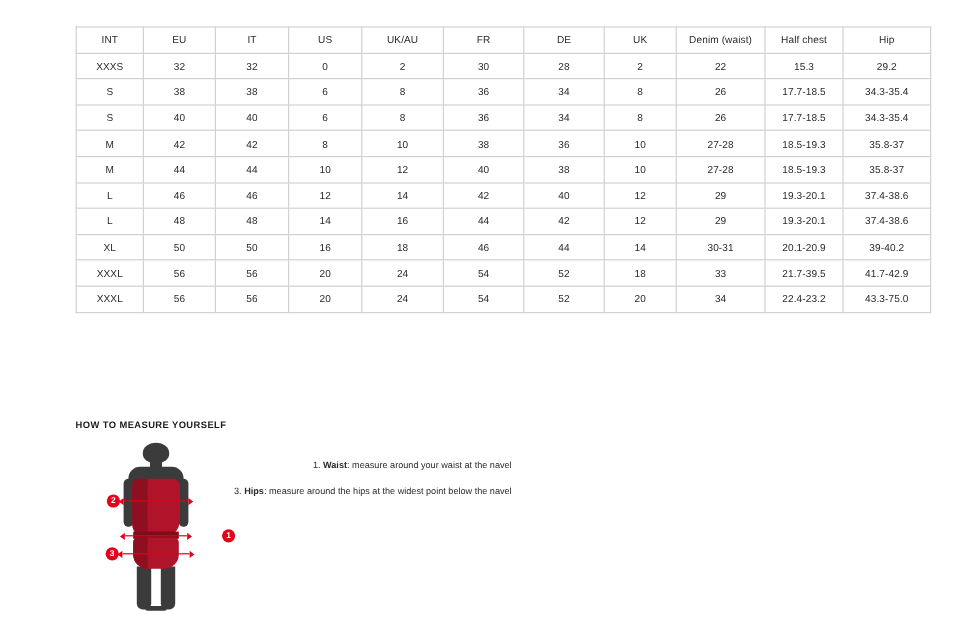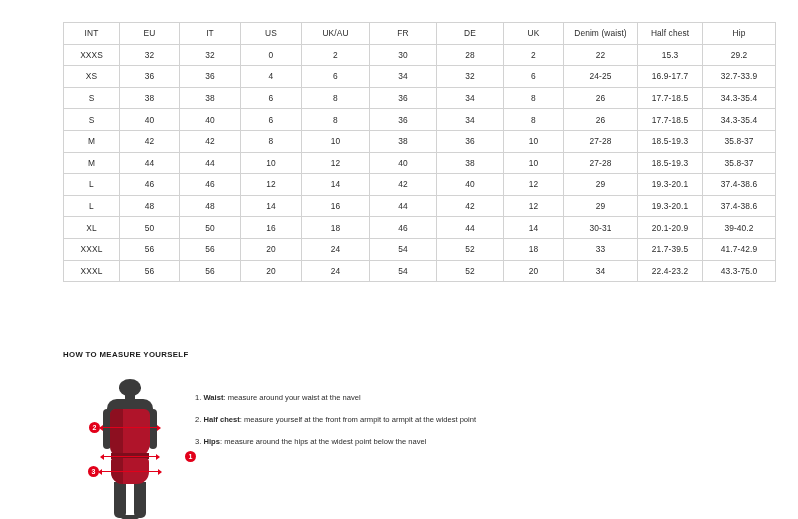--- a/index.html
+++ b/index.html
@@ -65,41 +65,42 @@
     position: absolute;
     left: 63px;
     top: 350px;
     width: 672px;
   }
   .measure-title {
     font-size: 7.8px;
     font-weight: bold;
     letter-spacing: 0.35px;
     color: #1a1a1a;
-    margin-bottom: 20px;
+    margin-bottom: 10px;
   }
   .measure-body {
     position: relative;
     display: flex;
     align-items: flex-start;
   }
   .figure-col {
     width: 130px;
     position: relative;
     height: 140px;
   }
   .steps-col {
     padding-top: 14px;
     margin-left: 2px;
   }
   .step {
     font-size: 7.6px;
     color: #2b2b2b;
     margin-bottom: 13px;
     line-height: 1.2;
+    text-align: right;
   }
   .step b { font-weight: bold; }
 
   
   .figure {
     position: absolute;
     left: 34px;
     top: 0px;
     width: 66px;
     height: 140px;
@@ -304,33 +305,20 @@
           <td>32</td>
           <td>32</td>
           <td>0</td>
           <td>2</td>
           <td>30</td>
           <td>28</td>
           <td>2</td>
           <td>22</td>
           <td>15.3</td>
           <td>29.2</td>
-        </tr>
-        <tr>
-          <td>XS</td>
-          <td>36</td>
-          <td>36</td>
-          <td>4</td>
-          <td>6</td>
-          <td>34</td>
-          <td>32</td>
-          <td>6</td>
-          <td>24-25</td>
-          <td>16.9-17.7</td>
-          <td>32.7-33.9</td>
         </tr>
         <tr>
           <td>S</td>
           <td>38</td>
           <td>38</td>
           <td>6</td>
           <td>8</td>
           <td>36</td>
           <td>34</td>
           <td>8</td>
@@ -473,24 +461,20 @@
         <div class="badge badge-2">2</div>
         <div class="badge badge-3">3</div>
       </div>
 
       <div class="steps-col">
         <div class="step">
           <span>1.</span>
           <b>Waist</b><span>: measure around your waist at the navel</span>
         </div>
         <div class="step">
-          <span>2.</span>
-          <b>Half chest</b><span>: measure yourself at the front from armpit to armpit at the widest point</span>
-        </div>
-        <div class="step">
           <span>3.</span>
           <b>Hips</b><span>: measure around the hips at the widest point below the navel</span>
         </div>
       </div>
 
     </div>
   </div>
 
 </div>
 

